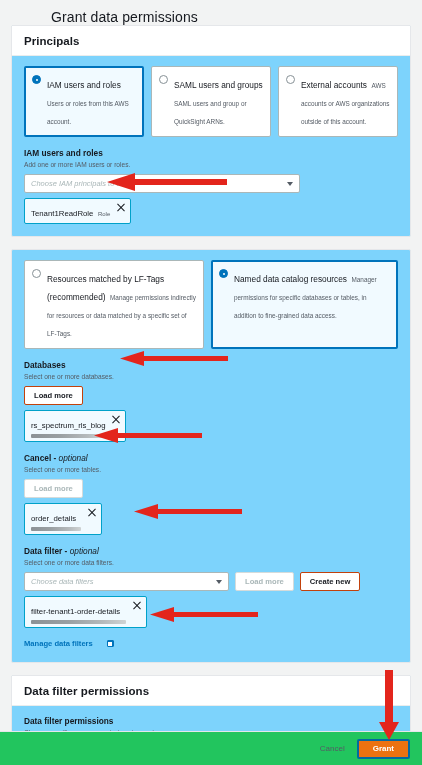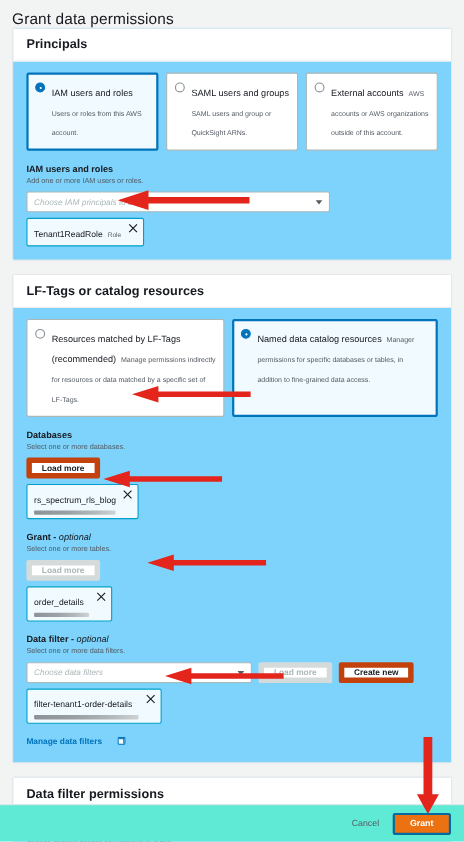--- a/index.html
+++ b/index.html
@@ -12,20 +12,21 @@
   }
   .page { position: relative; width: 422px; height: 765px; }
 
   
   .page-title {
     font-size: 14px;
     font-weight: 400;
     color: #16191f;
     padding: 9px 0 0 11px;
     letter-spacing: .1px;
+    margin-left: 40px;
   }
 
   
   .panel {
     background: #7dd3fc;
     border: 1px solid #e5e7ea;
     border-radius: 2px;
     margin: 0 11px 12px 11px;
   }
   .panel-head {
@@ -136,21 +137,21 @@
     right: 6px; top: 50%;
     margin-top: -1.5px;
     width: 0; height: 0;
     border-left: 3.5px solid transparent;
     border-right: 3.5px solid transparent;
     border-top: 4px solid #545b64;
   }
 
   .btn {
     height: 19px;
-    border: 5px solid #c2410c;
+    border: 1px solid #c2410c;
     border-radius: 2px;
     background: #fff;
     color: #16191f;
     font-size: 7.6px;
     font-weight: bold;
     padding: 0 9px;
     display: flex;
     align-items: center;
     justify-content: center;
     white-space: nowrap;
@@ -241,21 +242,21 @@
     border-top: 1px solid #0073bb;
     border-right: 1px solid #0073bb;
     background: #fff;
   }
 
   
   .footer {
     position: absolute;
     left: 0; right: 0; bottom: 0;
     height: 34px;
-    background: #5eead4;
+    background: #22c55e;
     border-top: 1px solid #e5e7ea;
     display: flex;
     align-items: center;
     justify-content: flex-end;
     padding-right: 12px;
     gap: 12px;
   }
   .link-btn {
     font-size: 8px;
     color: #545b64;
@@ -336,23 +337,20 @@
             <span class="chip-sub">Role</span>
           </span>
           <span class="chip-x"></span>
         </div>
       </div>
 
     </div>
   </section>
 
   <section class="panel">
-    <div class="panel-head">
-      <h2>LF-Tags or catalog resources</h2>
-    </div>
     <div class="panel-body">
 
       <div class="tiles">
         <div class="tile" style="flex:0 0 180px;">
           <span class="radio"></span>
           <span class="tile-txt">
             <span class="tile-title">Resources matched by LF-Tags (recommended)</span>
             <span class="tile-desc">Manage permissions indirectly for resources or data matched by a specific set of LF-Tags.</span>
           </span>
         </div>
@@ -376,21 +374,21 @@
           <span class="chip-txt" style="width:74px;">
             <span class="chip-name">rs_spectrum_rls_blog</span>
             <span class="chip-sub redacted"></span>
           </span>
           <span class="chip-x"></span>
         </div>
       </div>
 
       
       <div class="field">
-        <div class="f-label"><span>Grant - </span><span class="opt">optional</span></div>
+        <div class="f-label"><span>Cancel - </span><span class="opt">optional</span></div>
         <div class="f-desc">Select one or more tables.</div>
         <div class="row">
           <button class="btn disabled">Load more</button>
         </div>
         <div class="chip">
           <span class="chip-txt" style="width:50px;">
             <span class="chip-name">order_details</span>
             <span class="chip-sub redacted"></span>
           </span>
           <span class="chip-x"></span>

